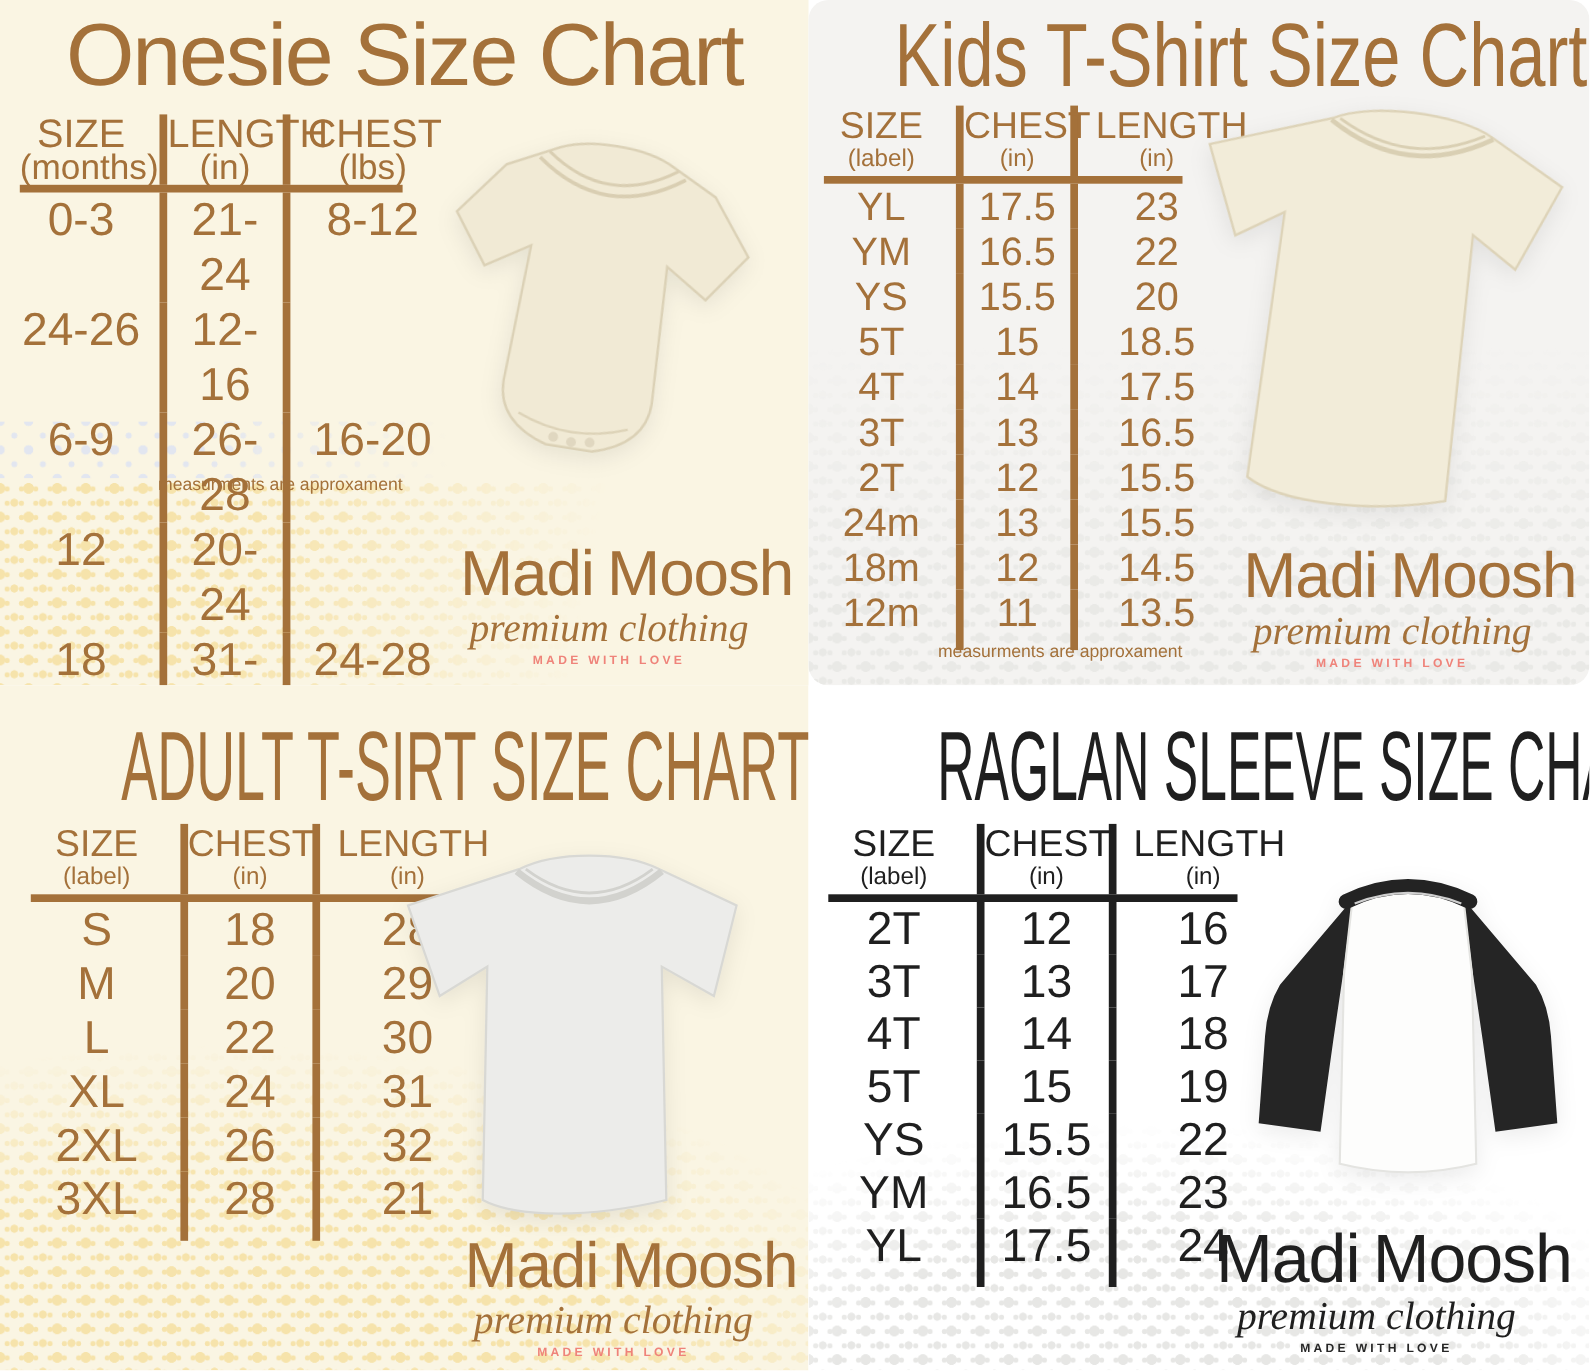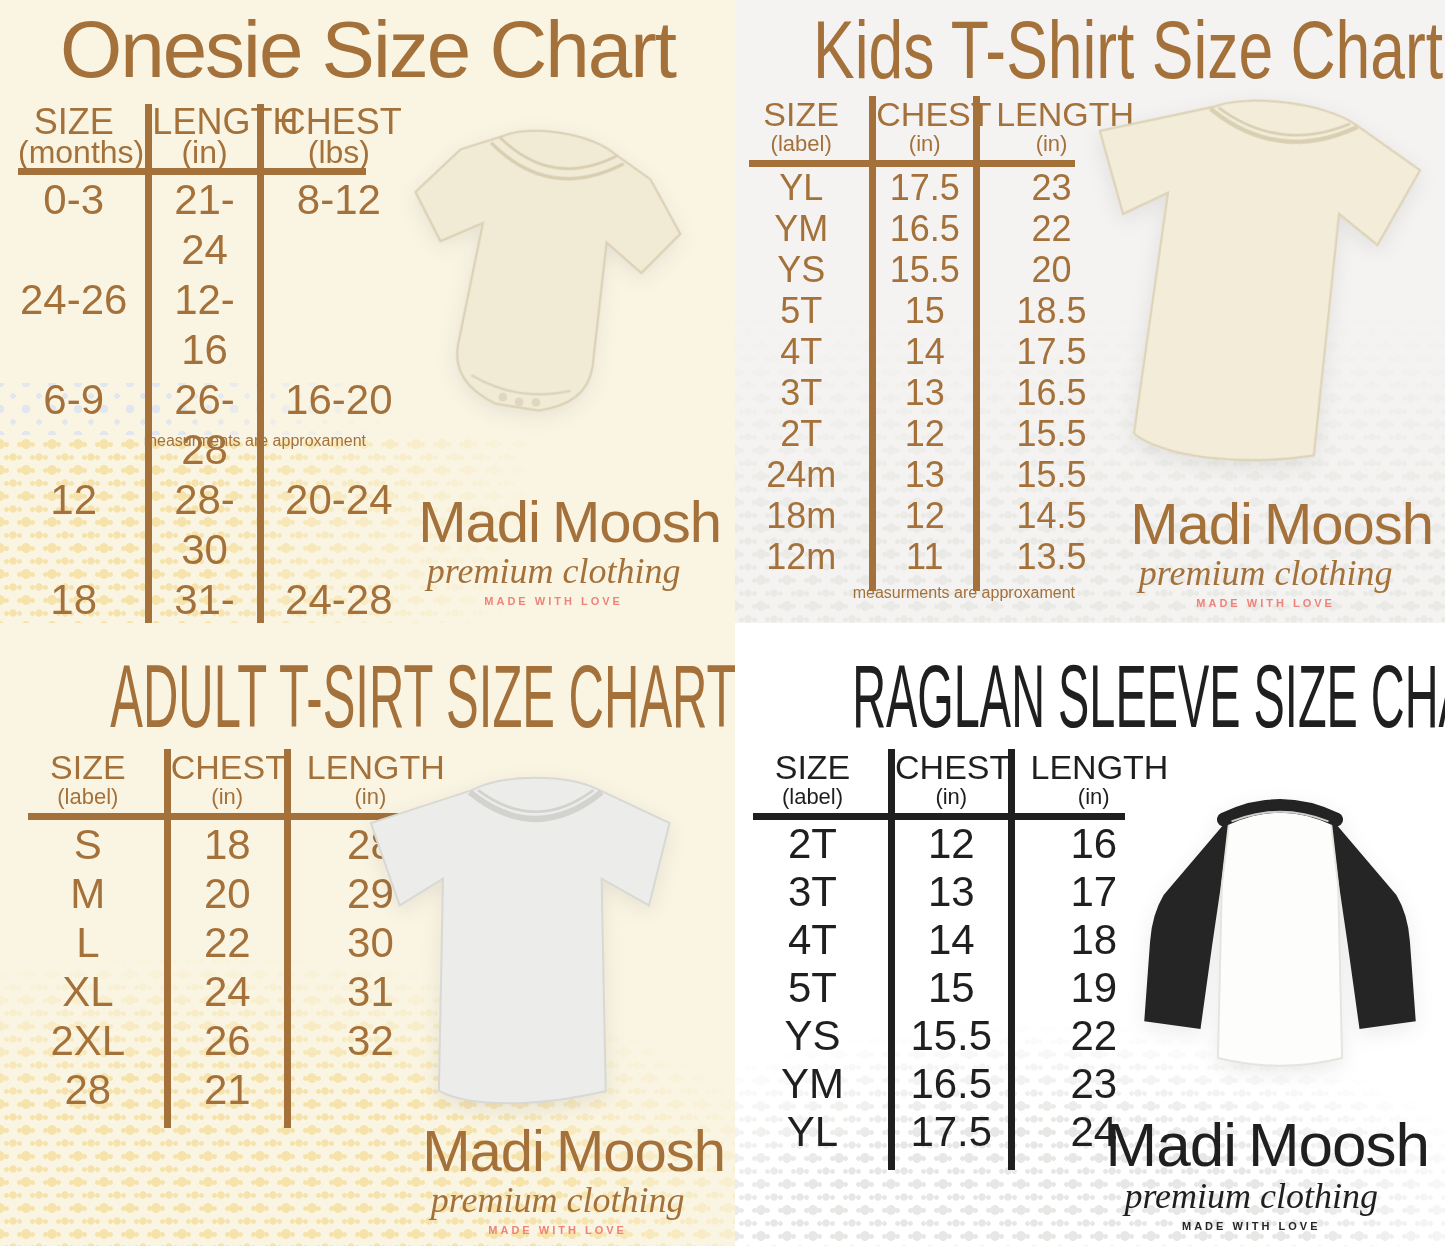--- a/index.html
+++ b/index.html
@@ -1,21 +1,21 @@
 <!DOCTYPE html>
 <html><head>
 <meta charset="utf-8">
 <style>
   html,body{margin:0;padding:0;width:1445px;height:1246px;overflow:hidden;
     font-family:"Liberation Sans",sans-serif;background:#fff;}
   .grid{display:grid;grid-template-columns:735px 710px;grid-template-rows:623px 623px;
     width:1161px;height:1246px;}
   .panel{position:relative;overflow:hidden;}
   .p-cream{background:#faf5e3;}
-  .p-gray{background:#f4f3f1;}
+  .p-gray{background:#f4f3f1;border-radius:18px;}
   .p-white{background:#ffffff;}
   .theme-brown{color:#a4713a;}
   .theme-black{color:#1f1f1f;}
 
   
   .dots{position:absolute;pointer-events:none;}
   .dots-tri{
     background-image:
       radial-gradient(circle, var(--dc) 2.1px, transparent 2.7px),
       radial-gradient(circle, var(--dc) 3.4px, transparent 4px),
@@ -128,21 +128,20 @@
           <div class="tcell">24-26</div>
           <div class="tcell">12-16</div>
         </div>
         <div class="trow">
           <div class="tcell">6-9</div>
           <div class="tcell">26-28</div>
           <div class="tcell">16-20</div>
         </div>
         <div class="trow">
           <div class="tcell">12</div>
-          <div class="tcell">28-30</div>
           <div class="tcell">20-24</div>
         </div>
         <div class="trow">
           <div class="tcell">18</div>
           <div class="tcell">31-34</div>
           <div class="tcell">24-28</div>
         </div>
       </div>
     <p class="note note-tl">measurments are approxament</p>
     <svg class="garment g-onesie" viewBox="0 0 300 340">
@@ -282,20 +281,21 @@
           <div class="tcell">XL</div>
           <div class="tcell">24</div>
           <div class="tcell">31</div>
         </div>
         <div class="trow">
           <div class="tcell">2XL</div>
           <div class="tcell">26</div>
           <div class="tcell">32</div>
         </div>
         <div class="trow">
+          <div class="tcell">3XL</div>
           <div class="tcell">28</div>
           <div class="tcell">21</div>
         </div>
       </div>
     <svg class="garment g-adult" viewBox="0 0 380 400">
       <path fill="#ececea" stroke="#d8d8d4" stroke-width="2" d="M118,38 C150,22 210,22 242,38 L310,70 L290,150 L244,124 L248,330
            C180,346 116,346 86,330 L90,124 L48,150 L20,70 Z"></path>
       <path fill="none" stroke="#d2d2ce" stroke-width="6" d="M116,40 Q180,92 244,40"></path>
       <path fill="none" stroke="#d2d2ce" stroke-width="2.5" d="M124,38 Q180,80 236,38"></path>
     </svg>

